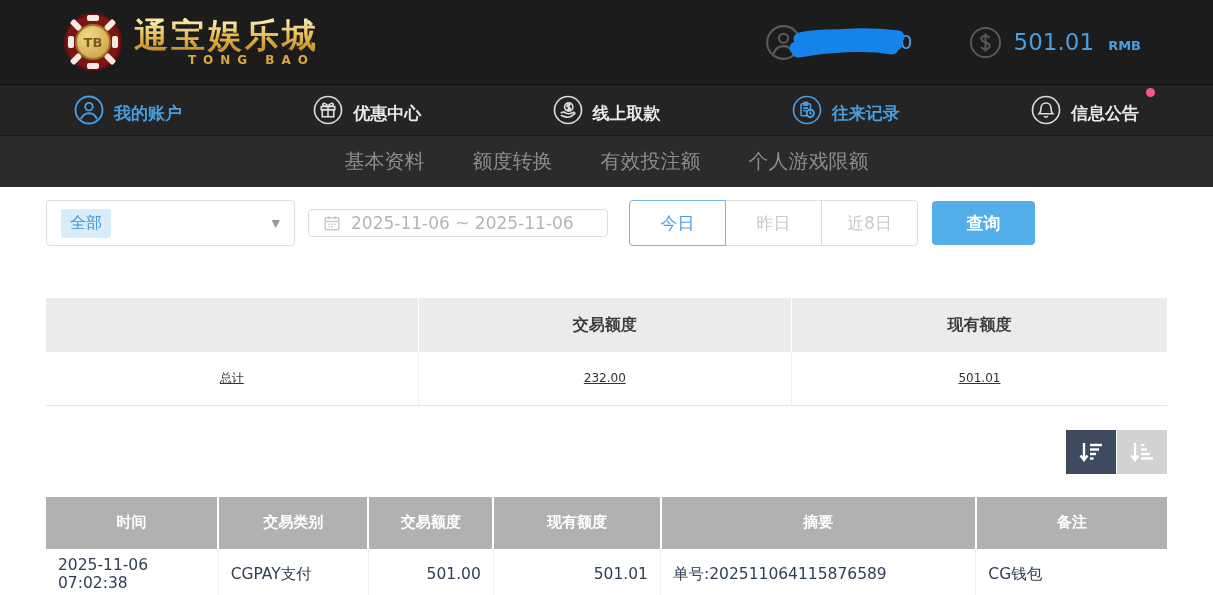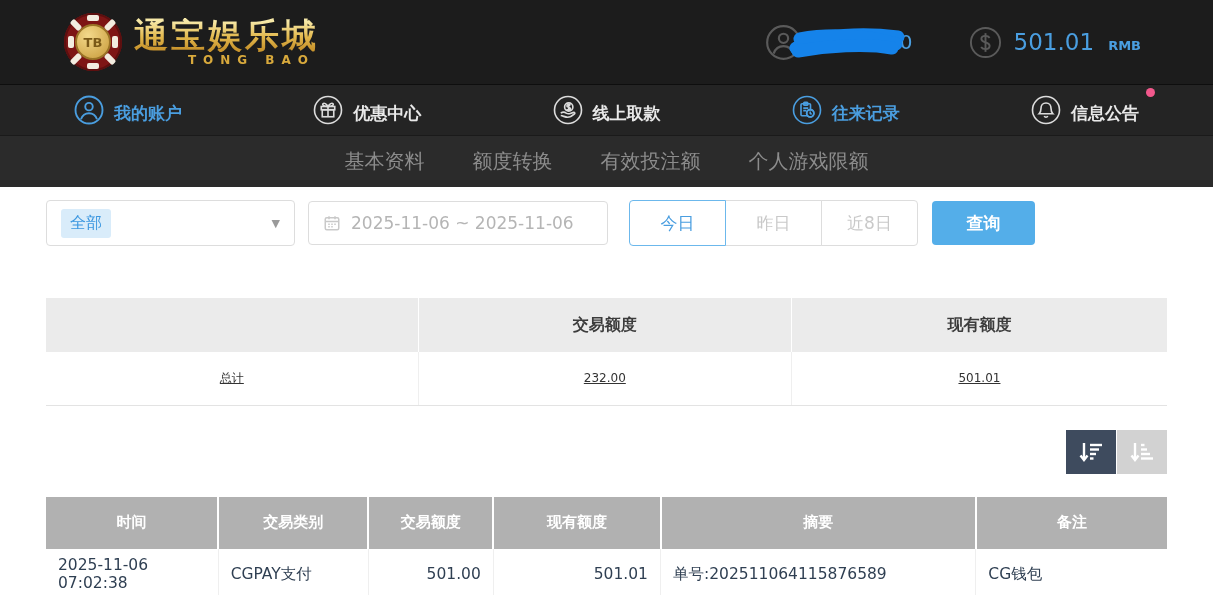--- a/index.html
+++ b/index.html
@@ -50,21 +50,21 @@
     display:flex; align-items:center; justify-content:center; gap:48px; }
   .subnav-item { color:#8c8c8c; font-size:20px; cursor:pointer; }
 
   
   .content { padding:12px 46px 0 46px; background:#fff; }
   .filter-row { display:flex; align-items:center; height:48px; }
   .select-box { width:249px; height:46px; border:1px solid #ddd; border-radius:4px;
     display:flex; align-items:center; justify-content:space-between; padding:4px 14px; cursor:pointer; }
   .select-tag { background:#d9ecfa; color:#3b97e0; font-size:16px; padding:4px 9px; border-radius:3px; }
   .caret { color:#9a9a9a; font-size:11px; }
-  .date-box { width:300px; height:44px; border:1px solid #ddd; border-radius:4px;
+  .date-box { width:300px; height:28px; border:1px solid #ddd; border-radius:4px;
     display:flex; align-items:center; gap:10px; padding:0 14px; margin-left:13px; cursor:pointer; }
   .date-box .cal { color:#c9c9c9; }
   .date-text { color:#b5b5b5; font-size:17px; }
   .btn-group { display:flex; margin-left:13px; border-radius:4px; }
   .range-btn { width:97px; height:46px; background:#fff; border:1px solid #ddd;
     color:#c9c9c9; font-size:17px; display:flex; align-items:center; justify-content:center;
     cursor:pointer; margin-left:-1px; }
   .range-btn:first-child { border-radius:4px 0 0 4px; margin-left:8px; }
   .range-btn:last-child { border-radius:0 4px 4px 0; }
   .range-btn.active { border:1px solid #6cb8ec; color:#4a9ee0; z-index:2; }

